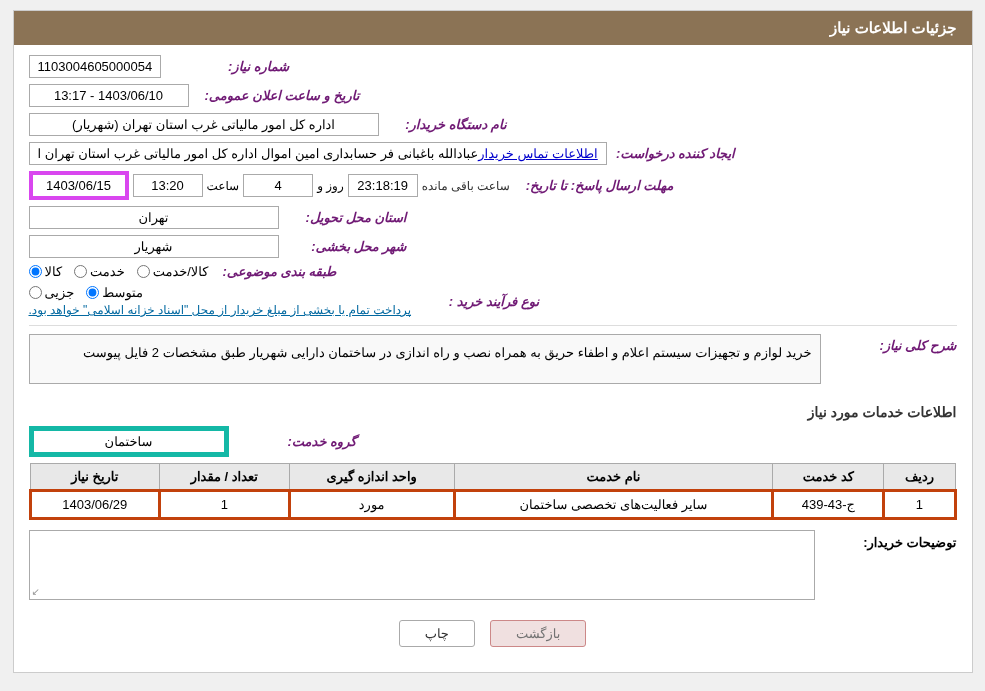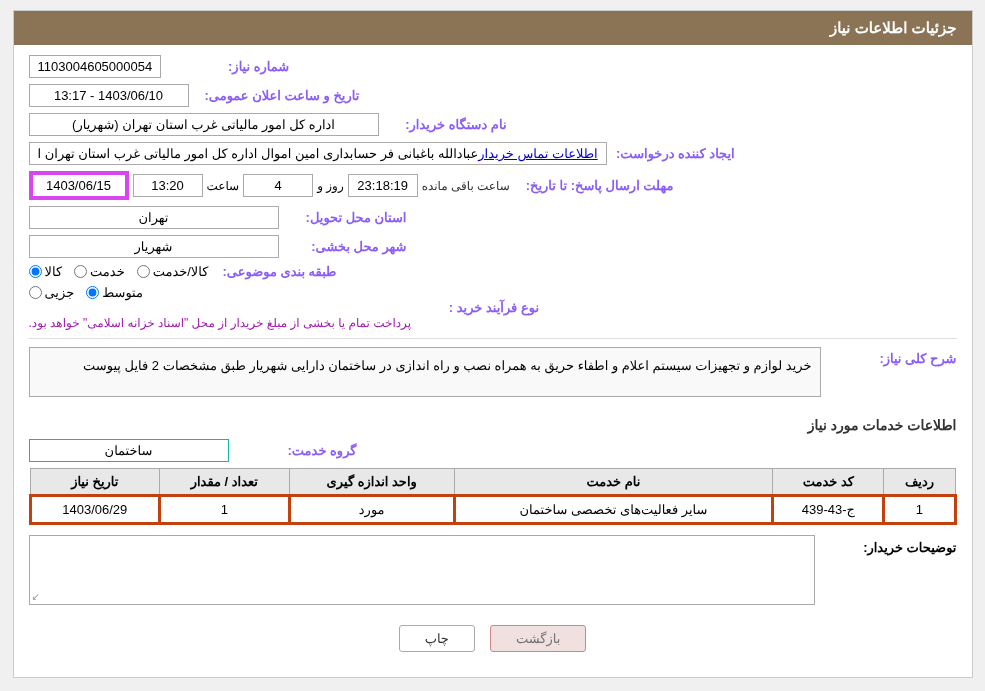--- a/index.html
+++ b/index.html
@@ -27,27 +27,28 @@
     .content {
       padding: 10px 15px;
     }
     .info-row {
       display: flex;
       align-items: center;
       margin-bottom: 6px;
       justify-content: flex-end;
     }
     .label {
-      color: #8b5cf6;
+      color: #701a75;
       font-weight: bold;
       white-space: nowrap;
       margin-right: 0;
       margin-left: 8px;
       min-width: 120px;
       text-align: right;
+      font-style: italic;
     }
     .value-box {
       border: 1px solid #aaa;
       background: #fff;
       padding: 3px 8px;
       min-width: 200px;
       text-align: center;
       font-size: 13px;
     }
     .value-box.wide {
@@ -139,21 +140,21 @@
       margin-bottom: 10px;
       margin-right: 130px;
     }
     .service-group-row {
       display: flex;
       align-items: center;
       margin-bottom: 6px;
       justify-content: flex-end;
     }
     .service-value-box {
-      border: 1px solid #14b8a6;
+      border: 5px solid #14b8a6;
       background: #fff;
       padding: 3px 8px;
       min-width: 200px;
       text-align: center;
     }
     .table-section {
       margin-bottom: 10px;
     }
     table {
       width: 100%;
@@ -328,21 +329,21 @@
         <div class="radio-group">
           <div class="radio-item">
             <label>متوسط</label>
             <input type="radio" name="process" checked="" style="">
           </div>
           <div class="radio-item">
             <label>جزیی</label>
             <input type="radio" name="process" style="">
           </div>
         </div>
-        <div style="font-size:12px; color:#a21caf; margin-top:16px; text-align:right;">پرداخت تمام یا بخشی از مبلغ خریدار از محل "اسناد خزانه اسلامی" خواهد بود.</div>
+        <div style="font-size:12px; color:#0369a1; margin-top:3px; text-align:right;text-decoration:underline;">پرداخت تمام یا بخشی از مبلغ خریدار از محل "اسناد خزانه اسلامی" خواهد بود.</div>
       </div>
     </div>
 
     <hr class="divider">
 
     <div style="display:flex; align-items:flex-start; justify-content:flex-end; margin-bottom:8px; gap:8px;">
       <span class="label" style="padding-top:4px;">شرح کلی نیاز:</span>
       <div class="description-box" style="margin-right:0; flex:1;">خرید لوازم و تجهیزات سیستم اعلام و اطفاء حریق به همراه نصب و راه اندازی در ساختمان دارایی شهریار طبق مشخصات 2 فایل پیوست</div>
     </div>
 

